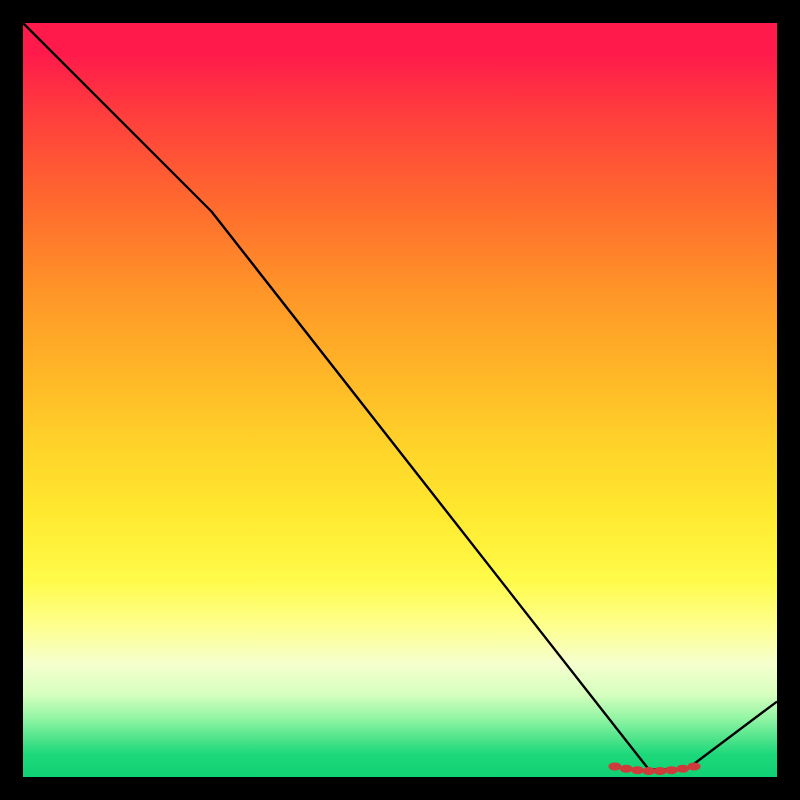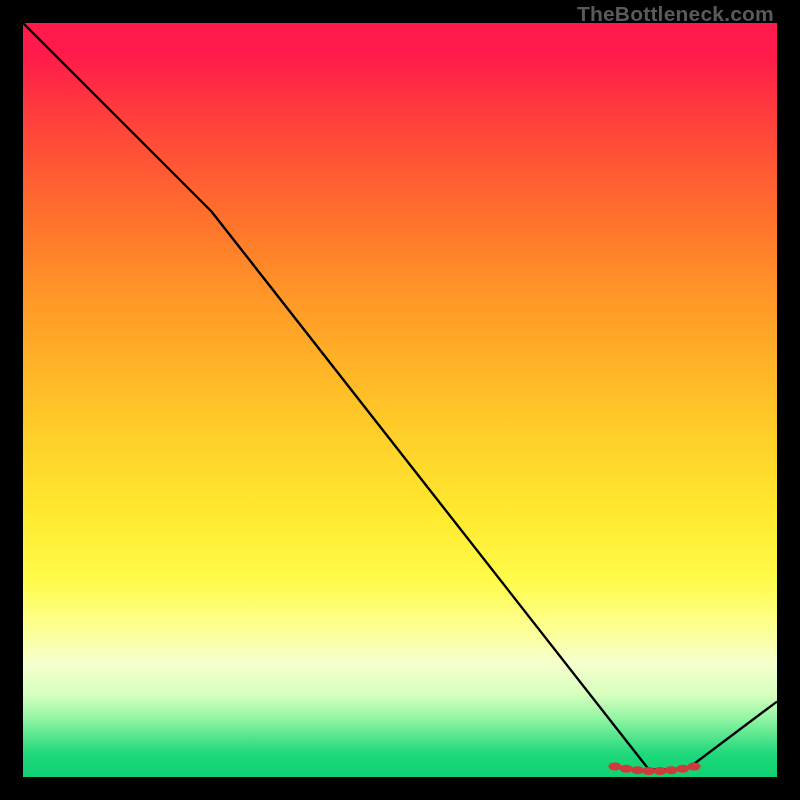--- a/index.html
+++ b/index.html
@@ -76,14 +76,13 @@
           <ellipse cx="603.2" cy="745.7" rx="6.5" ry="4" fill="#cf3b3b"></ellipse>
           <ellipse cx="614.5" cy="747.2" rx="6.5" ry="4" fill="#cf3b3b"></ellipse>
           <ellipse cx="625.8" cy="748.0" rx="6.5" ry="4" fill="#cf3b3b"></ellipse>
           <ellipse cx="637.1" cy="748.0" rx="6.5" ry="4" fill="#cf3b3b"></ellipse>
           <ellipse cx="648.4" cy="747.2" rx="6.5" ry="4" fill="#cf3b3b"></ellipse>
           <ellipse cx="659.8" cy="745.7" rx="6.5" ry="4" fill="#cf3b3b"></ellipse>
           <ellipse cx="671.1" cy="743.4" rx="6.5" ry="4" fill="#cf3b3b"></ellipse>
         </g>
     </svg>
   </div>
-  <div class="watermark">TheBottleneck.com</div>
 </div>
 
 </body></html>

